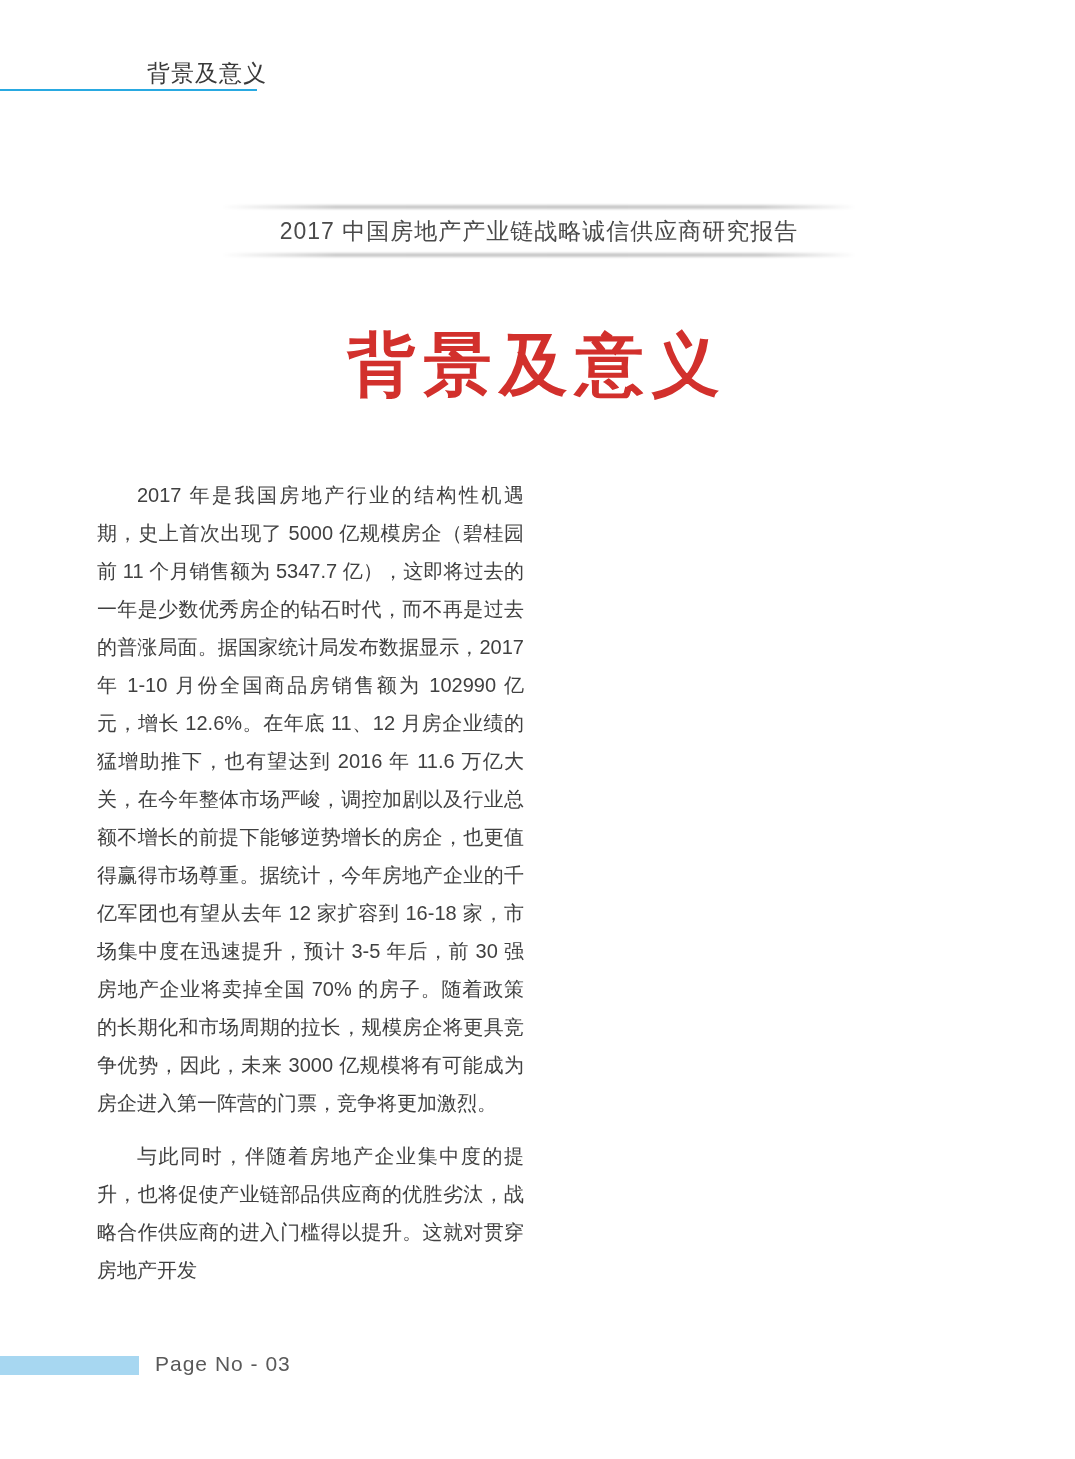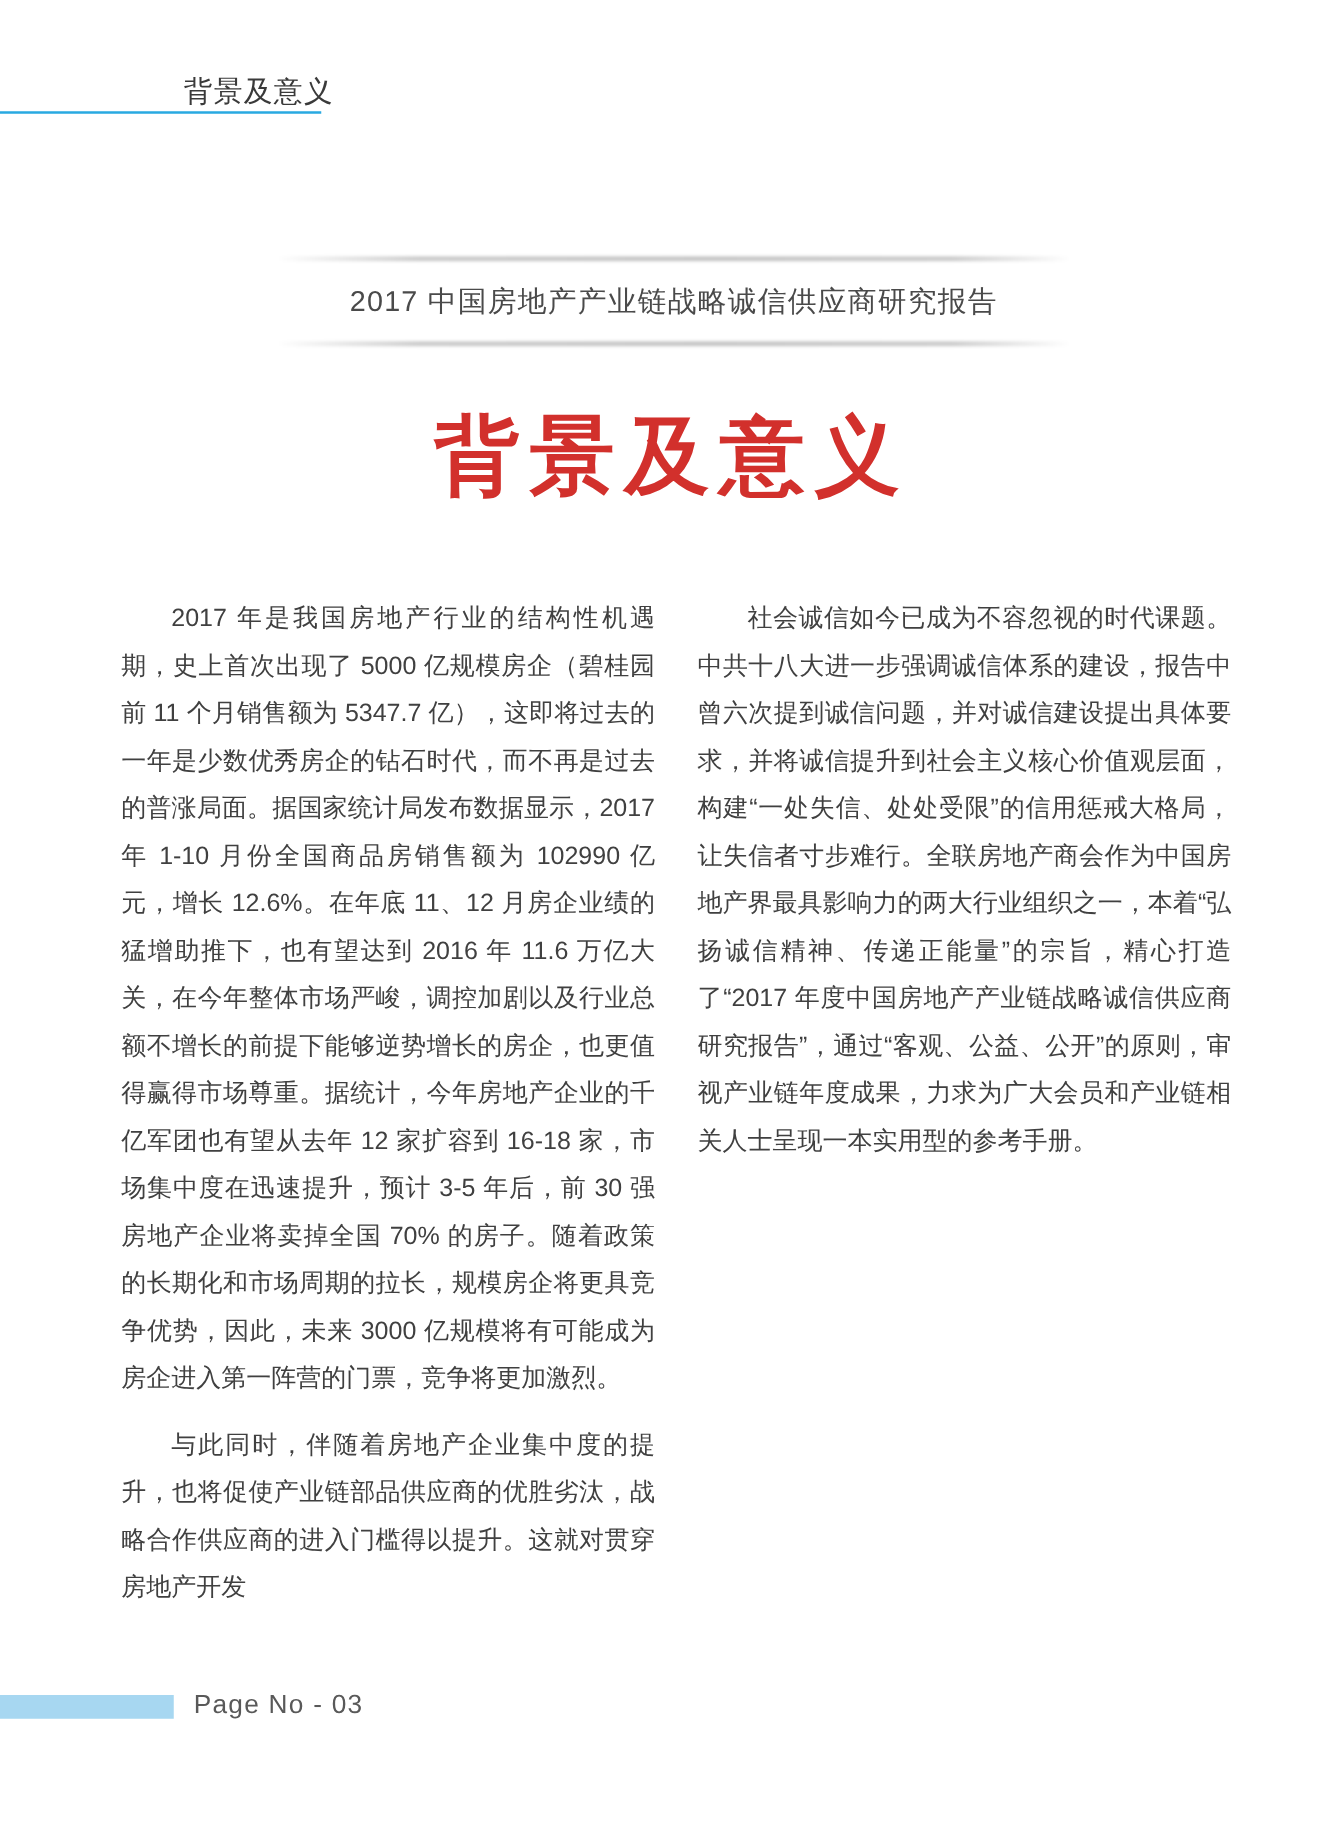--- a/index.html
+++ b/index.html
@@ -29,21 +29,21 @@
     height: 2px;
     background: #29a9e1;
   }
 
   
   .report-band {
     position: absolute;
     left: 222px;
     top: 206px;
     width: 634px;
-    height: 70px;
+    height: 50px;
     background: #ffffff;
     display: flex;
     align-items: center;
     justify-content: center;
   }
   .report-band::before,
   .report-band::after {
     content: "";
     position: absolute;
     left: 0;
@@ -131,18 +131,17 @@
 </div>
 
 <div class="page-title">背景及意义</div>
 
 <div class="columns">
   <div class="col">
     <p>2017 年是我国房地产行业的结构性机遇期，史上首次出现了 5000 亿规模房企（碧桂园前 11 个月销售额为 5347.7 亿），这即将过去的一年是少数优秀房企的钻石时代，而不再是过去的普涨局面。据国家统计局发布数据显示，2017 年 1-10 月份全国商品房销售额为 102990 亿元，增长 12.6%。在年底 11、12 月房企业绩的猛增助推下，也有望达到 2016 年 11.6 万亿大关，在今年整体市场严峻，调控加剧以及行业总额不增长的前提下能够逆势增长的房企，也更值得赢得市场尊重。据统计，今年房地产企业的千亿军团也有望从去年 12 家扩容到 16-18 家，市场集中度在迅速提升，预计 3-5 年后，前 30 强房地产企业将卖掉全国 70% 的房子。随着政策的长期化和市场周期的拉长，规模房企将更具竞争优势，因此，未来 3000 亿规模将有可能成为房企进入第一阵营的门票，竞争将更加激烈。</p>
     <p>与此同时，伴随着房地产企业集中度的提升，也将促使产业链部品供应商的优胜劣汰，战略合作供应商的进入门槛得以提升。这就对贯穿房地产开发</p>
   </div>
   <div class="col">
-    <p>社会诚信如今已成为不容忽视的时代课题。中共十八大进一步强调诚信体系的建设，报告中曾六次提到诚信问题，并对诚信建设提出具体要求，并将诚信提升到社会主义核心价值观层面，构建“一处失信、处处受限”的信用惩戒大格局，让失信者寸步难行。全联房地产商会作为中国房地产界最具影响力的两大行业组织之一，本着“弘扬诚信精神、传递正能量”的宗旨，精心打造了“2017 年度中国房地产产业链战略诚信供应商研究报告”，通过“客观、公益、公开”的原则，审视产业链年度成果，力求为广大会员和产业链相关人士呈现一本实用型的参考手册。</p>
   </div>
 </div>
 
 <div class="footer-bar"></div>
 <div class="footer-page-label">Page No - 03</div>
 
 </body></html>

